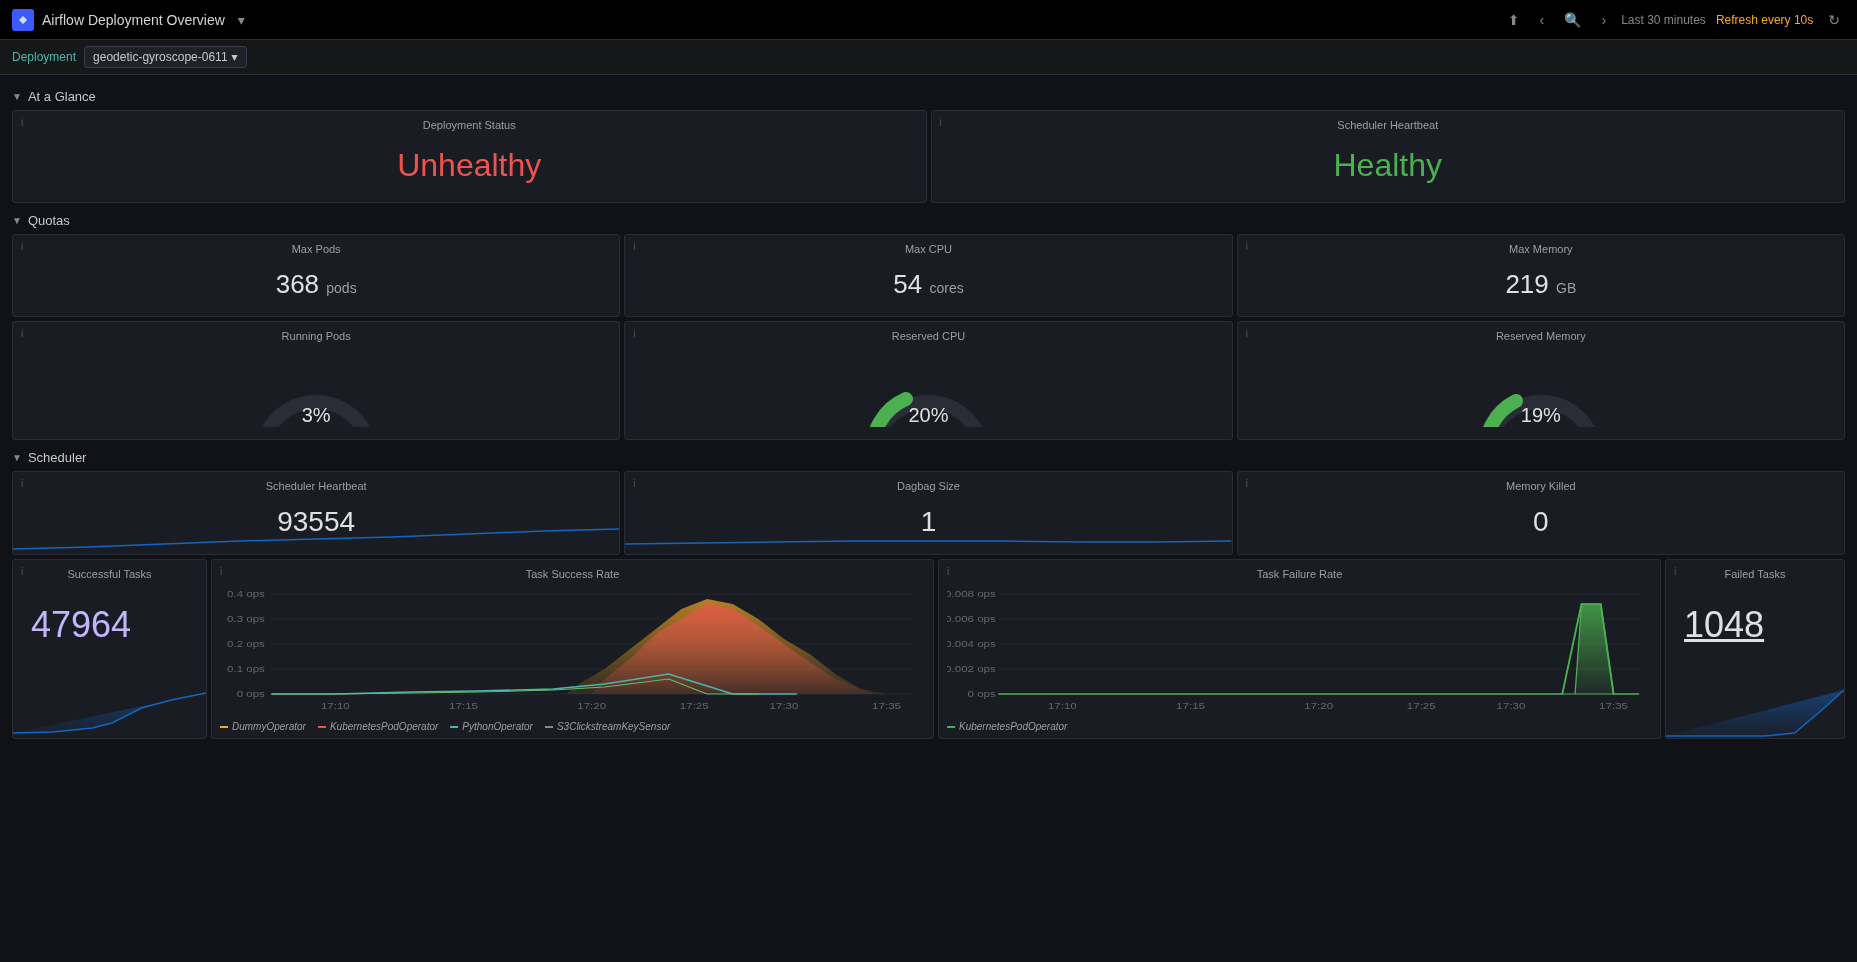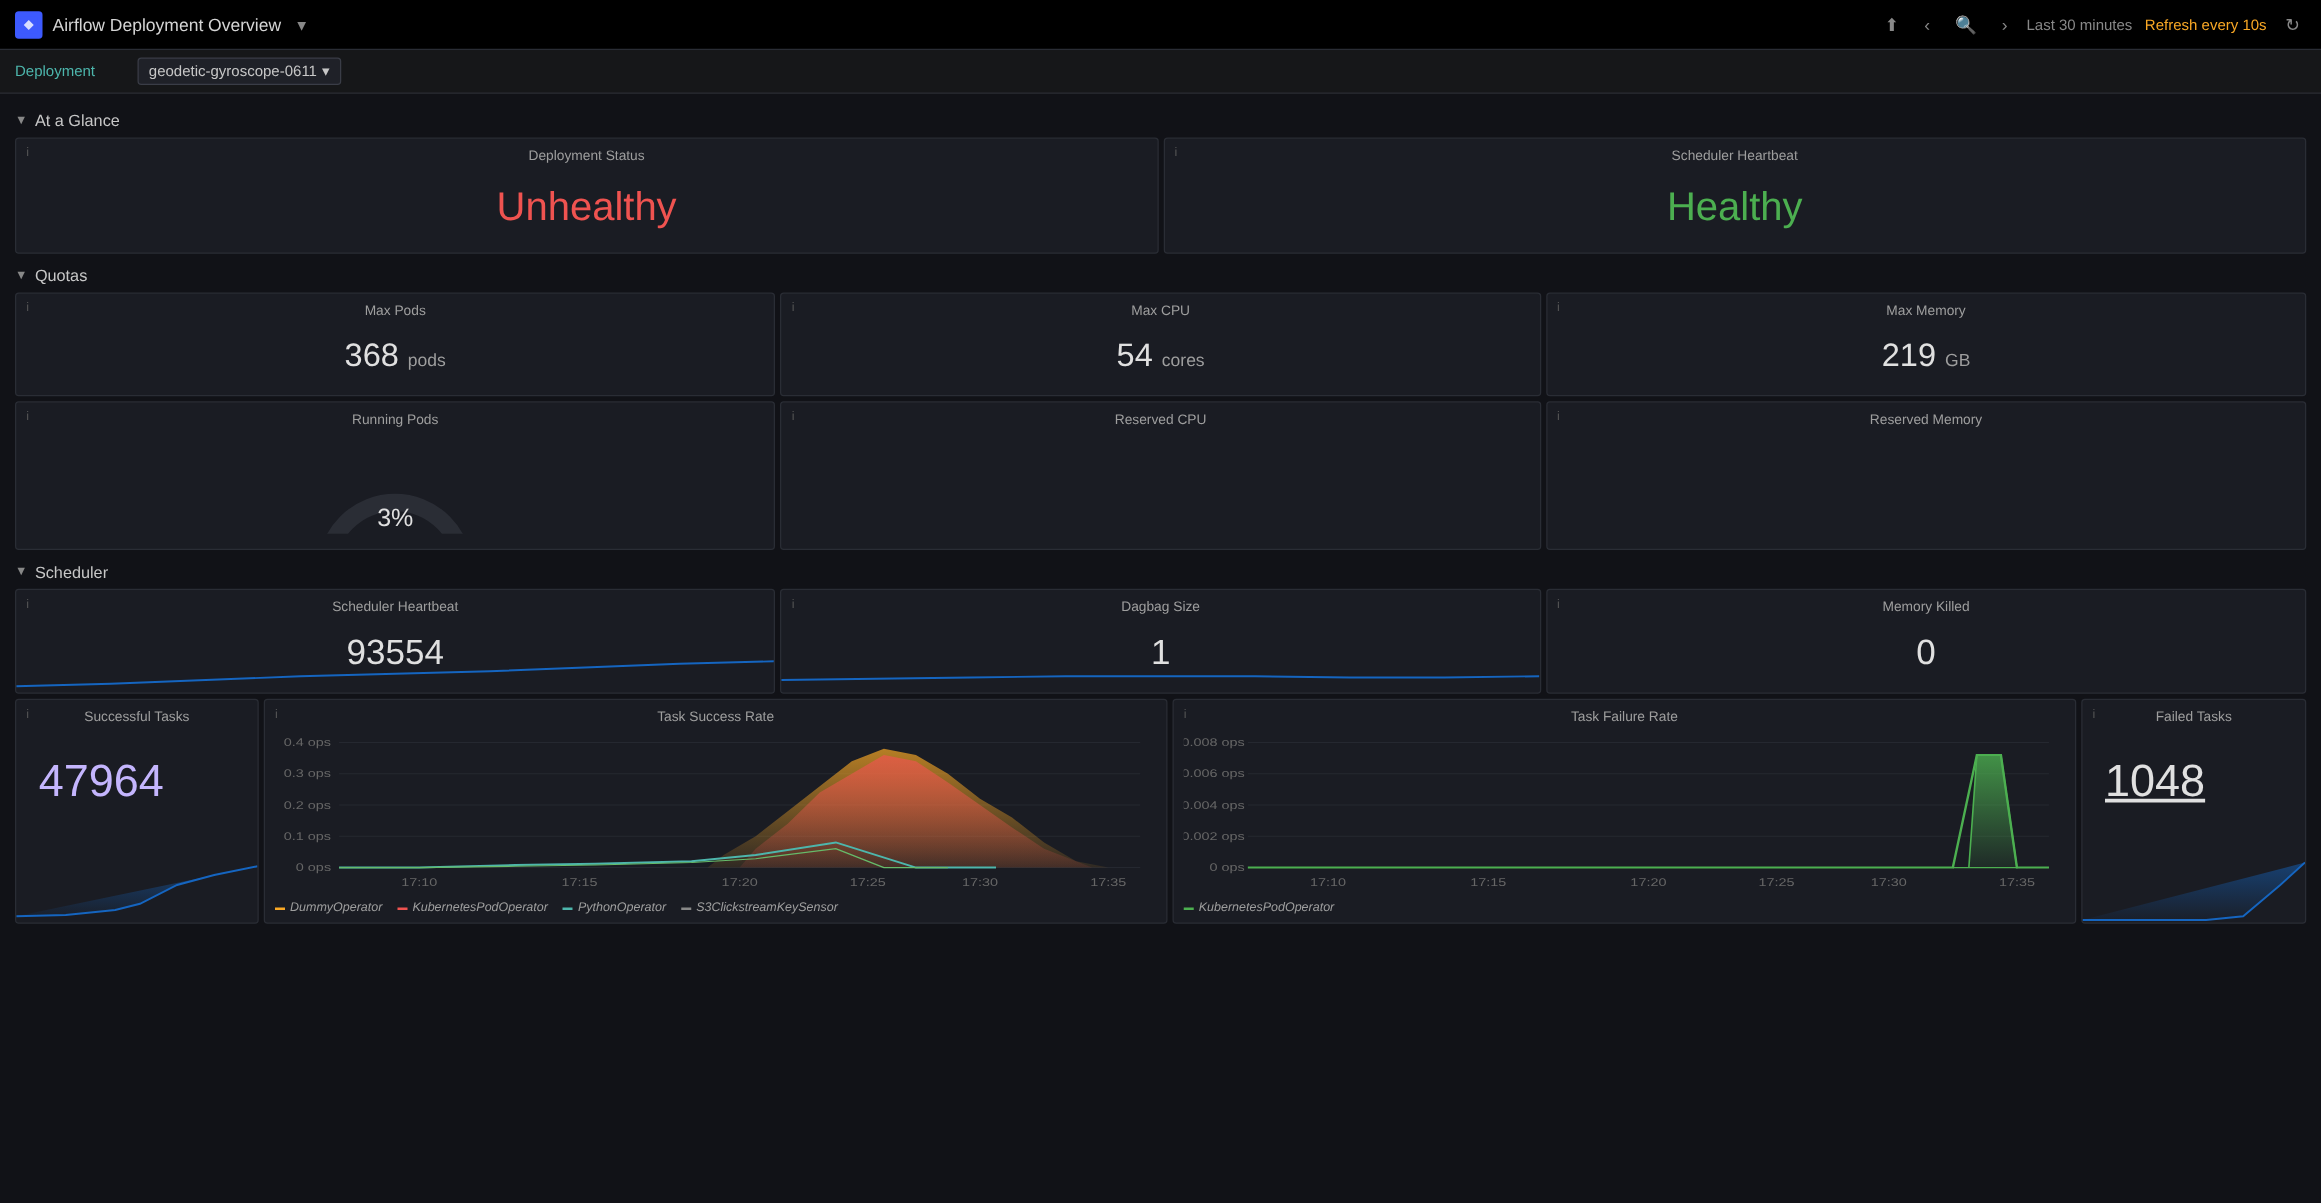--- a/index.html
+++ b/index.html
@@ -80,21 +80,20 @@
       background: #1f2128;
       border: 1px solid #3a3d47;
       border-radius: 3px;
       color: #c7c7c7;
       padding: 3px 8px;
       font-size: 12px;
       cursor: pointer;
       display: flex;
       align-items: center;
       gap: 4px;
-      margin-left: 26px;
     }
     
     .content {
       padding: 8px 12px;
     }
     
     .section-header {
       display: flex;
       align-items: center;
       gap: 6px;
@@ -369,25 +368,47 @@
             <circle cx="125" cy="105" r="7" fill="#ff9800"></circle>
           </svg>
           <div class="gauge-label">3%</div>
         </div>
       </div>
     </div>
 
     <div class="panel">
       <span class="panel-info-icon">i</span>
       <div class="panel-title">Reserved CPU</div>
+      <div class="gauge-container">
+        <div class="gauge-wrapper">
+          <svg class="gauge-svg" viewBox="0 0 140 140">
+            <path d="M 15 105 A 55 55 0 0 1 125 105" fill="none" stroke="#2a2d35" stroke-width="14" stroke-linecap="round"></path>
+
+            <path d="M 15 105 A 55 55 0 0 1 48 47" fill="none" stroke="#4caf50" stroke-width="14" stroke-linecap="round"></path>
+            <circle cx="125" cy="105" r="7" fill="#ff9800"></circle>
+          </svg>
+          <div class="gauge-label">20%</div>
+        </div>
+      </div>
     </div>
 
     <div class="panel">
       <span class="panel-info-icon">i</span>
       <div class="panel-title">Reserved Memory</div>
+      <div class="gauge-container">
+        <div class="gauge-wrapper">
+          <svg class="gauge-svg" viewBox="0 0 140 140">
+            <path d="M 15 105 A 55 55 0 0 1 125 105" fill="none" stroke="#2a2d35" stroke-width="14" stroke-linecap="round"></path>
+
+            <path d="M 15 105 A 55 55 0 0 1 45 49" fill="none" stroke="#4caf50" stroke-width="14" stroke-linecap="round"></path>
+            <circle cx="125" cy="105" r="7" fill="#ff9800"></circle>
+          </svg>
+          <div class="gauge-label">19%</div>
+        </div>
+      </div>
     </div>
   </div>
 
   <div class="section-header">
     <span class="section-chevron">▼</span>
     <span>Scheduler</span>
   </div>
   <div class="scheduler-grid">
     <div class="panel" style="min-height:80px; position:relative;">
       <span class="panel-info-icon">i</span>

